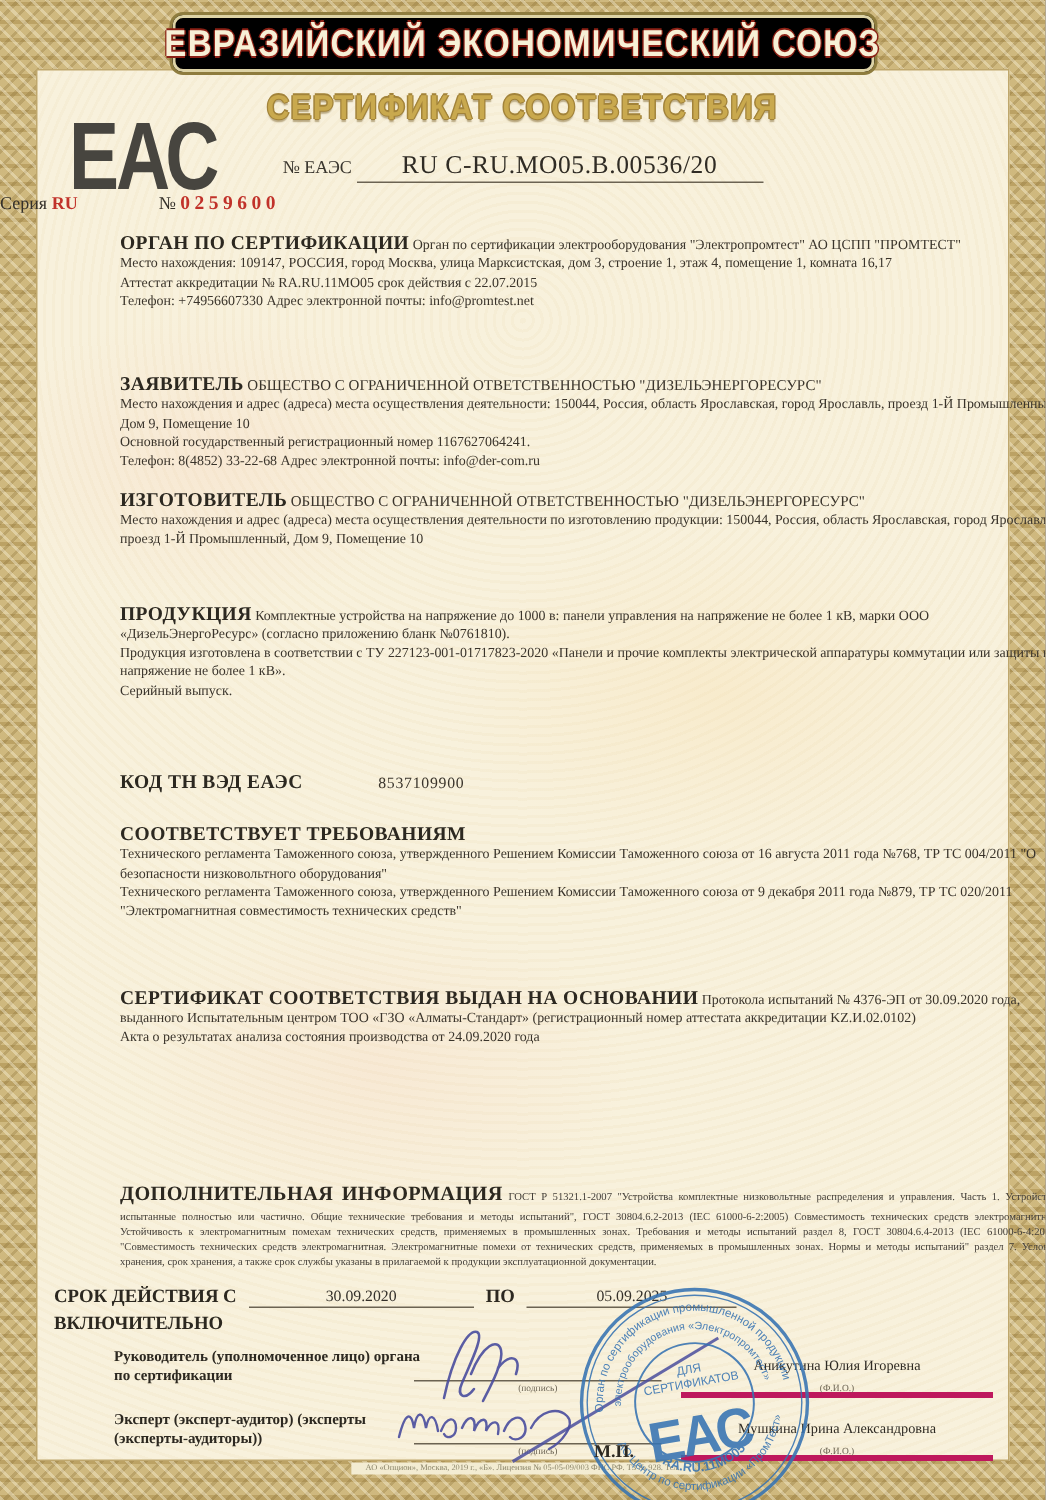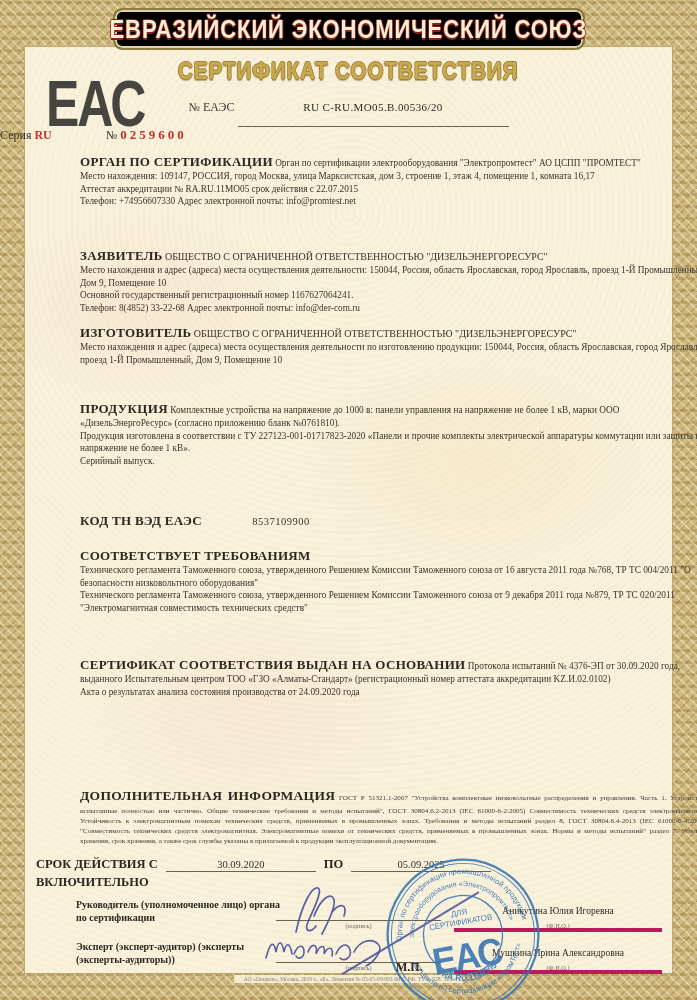--- a/index.html
+++ b/index.html
@@ -31,21 +31,21 @@
   .eac-mark{position:absolute;left:46px;top:72px;font-family:"Liberation Sans",sans-serif;
     font-weight:bold;font-size:50px;line-height:1;color:#47453f;transform:scaleY(1.28);
     transform-origin:top left;letter-spacing:-2px;}
   .doc-title{position:absolute;top:58px;left:0;right:0;text-align:center;}
   .doc-title span{font-family:"Liberation Sans",sans-serif;font-weight:bold;font-size:23px;
     letter-spacing:1px;color:#c9a94e;display:inline-block;transform:scaleX(.9);
     text-shadow:-1px 0 #a2833a,1px 0 #a2833a,0 -1px #a2833a,0 1px #a2833a,0 2px 1px rgba(122,96,40,.5);}
   .numline{position:absolute;top:100px;left:0;right:0;text-align:center;font-size:12px;}
   .numline .lbl{color:#3a362e;}
   .numline .val{display:inline-block;min-width:255px;border-bottom:1px solid #6b6352;
-    padding:0 8px 13px;font-size:11px;letter-spacing:.4px;color:#2f2b24;}
+    padding:0 8px 1px;font-size:17px;letter-spacing:.4px;color:#2f2b24;}
   .seriesline{position:absolute;top:127px;left:0;right:0;text-align:left;font-size:12px;}
   .seriesline .red{color:#c1322a;font-weight:bold;}
   .seriesline .digits{color:#c1322a;font-weight:bold;letter-spacing:3px;font-size:13px;}
   .seriesline .gap{display:inline-block;width:48px;}
   
   .sec{position:absolute;left:36px;width:626px;font-size:9.3px;line-height:1.34;
     color:#3a342b;text-align:left;margin-left:44px;}
   .sec b.h{font-size:13px;letter-spacing:.3px;color:#2c2820;}
   .sec .lead{font-size:9.3px;}
   .sec .lead.caps{font-size:10px;}

